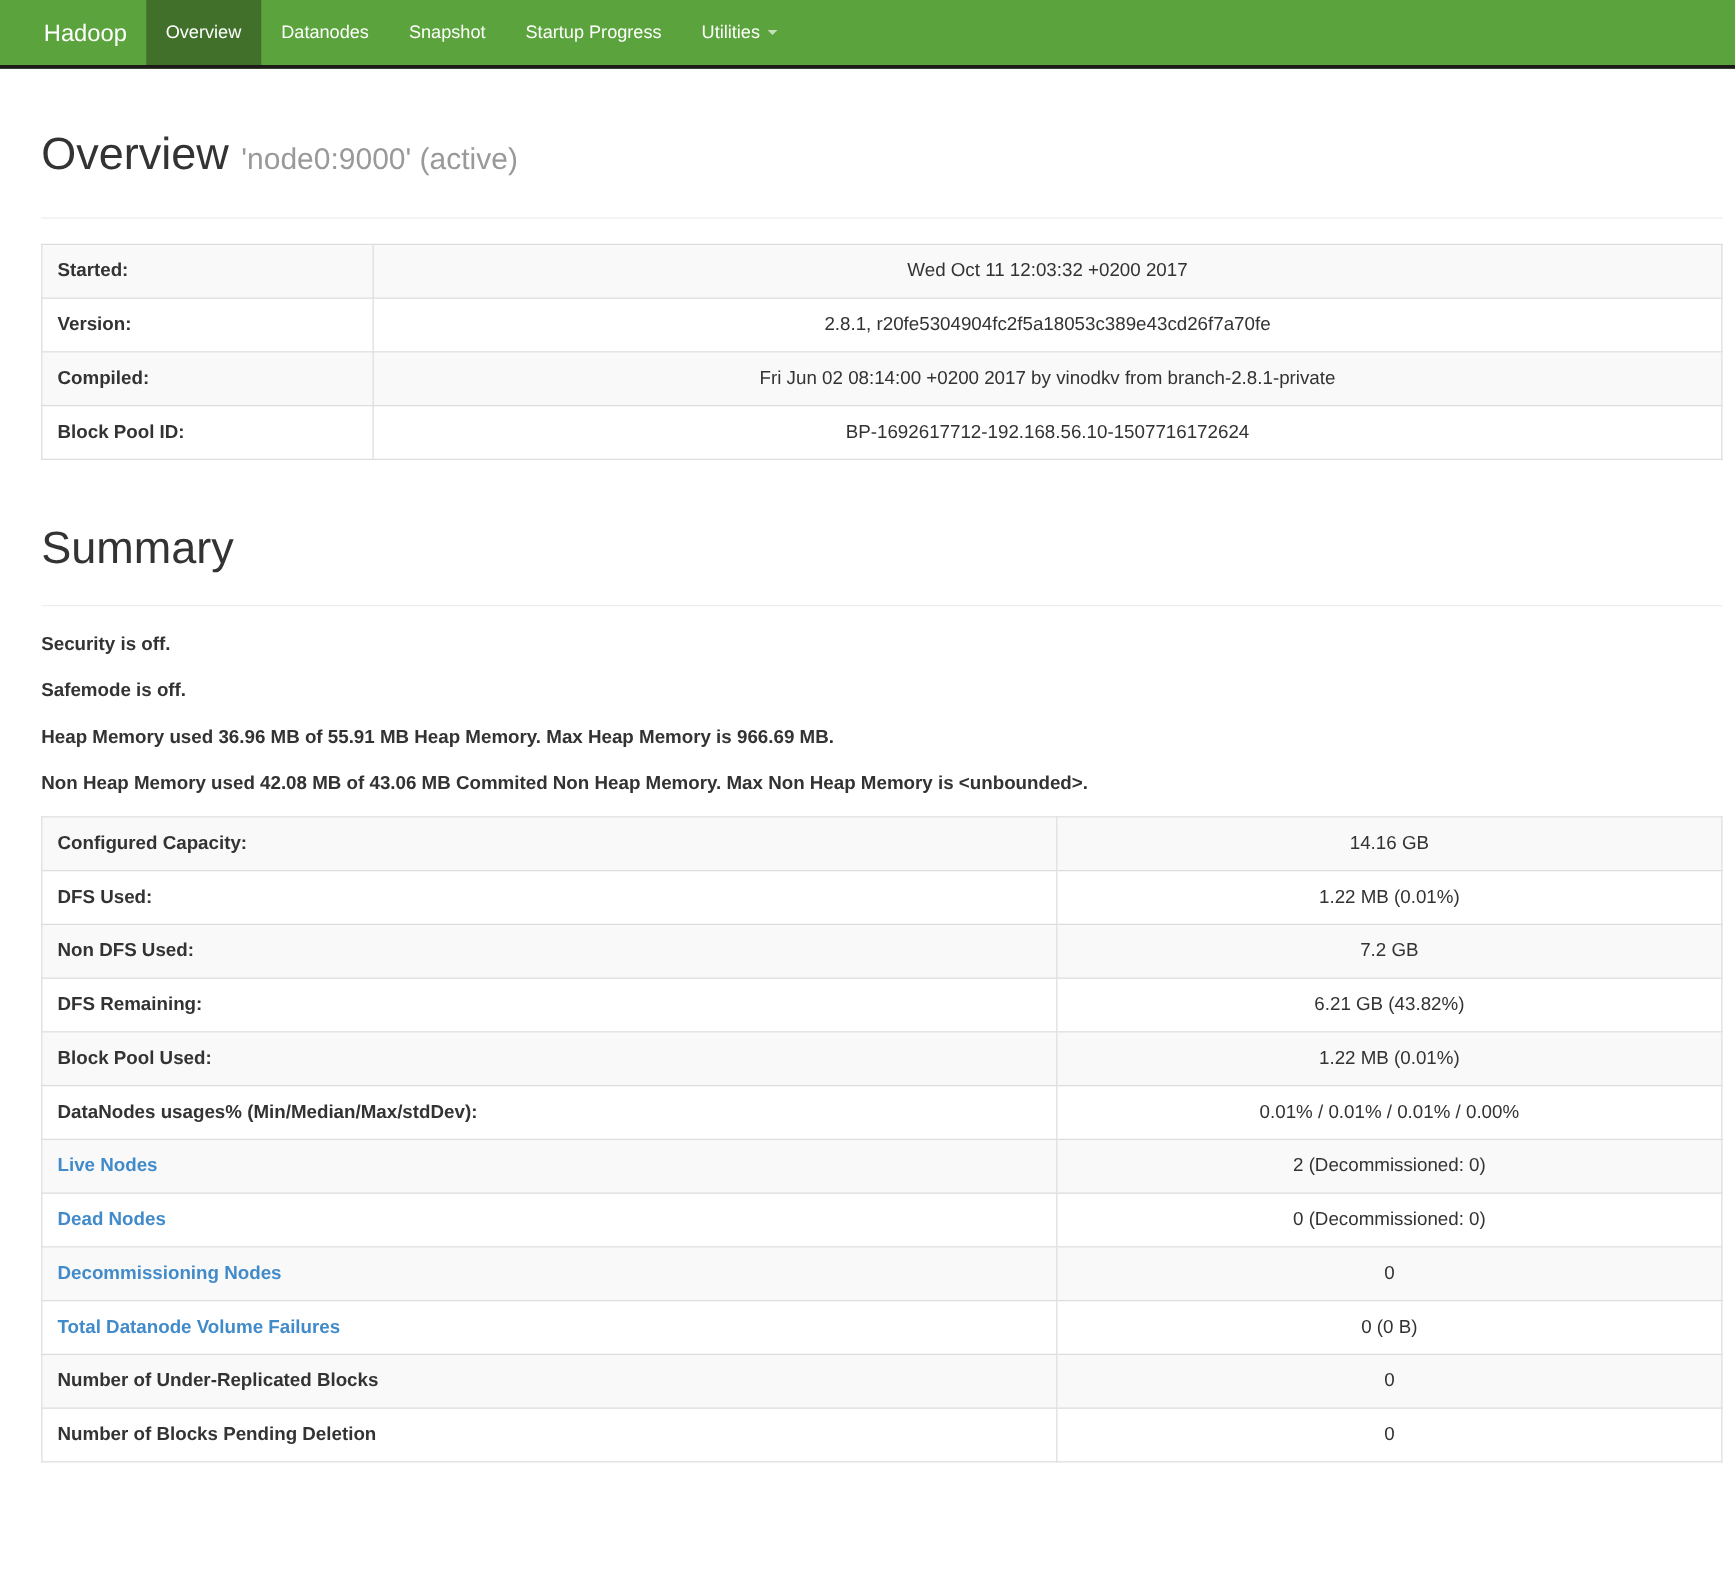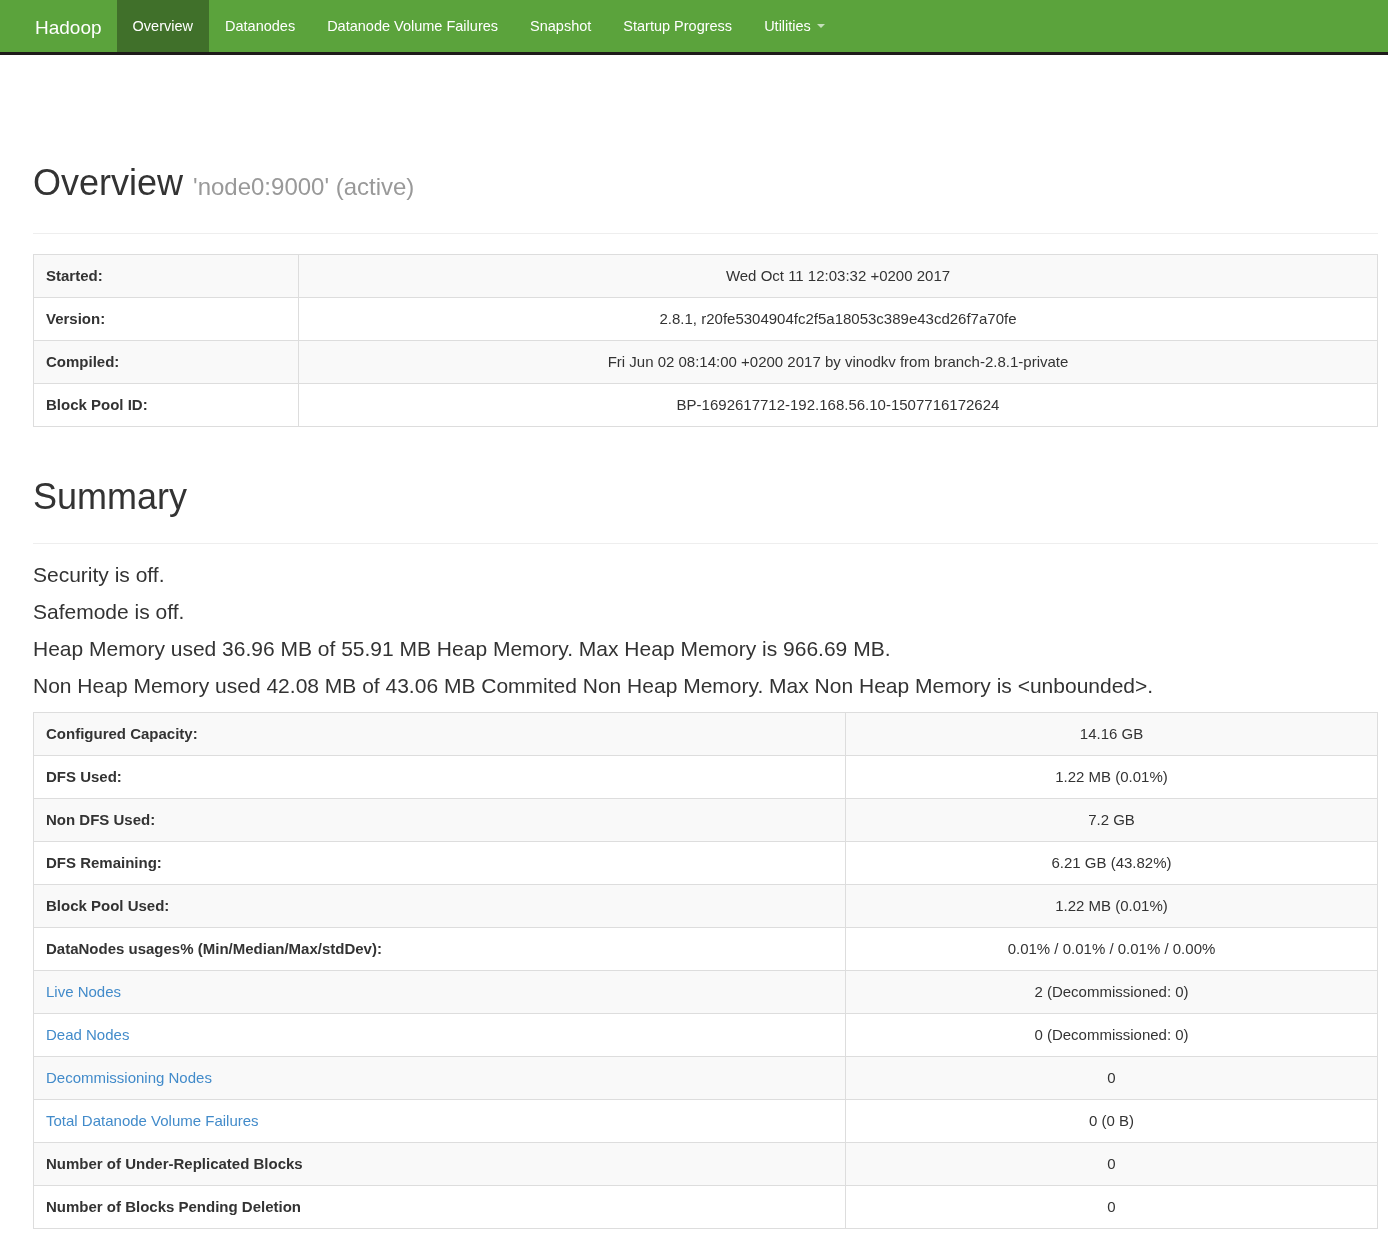--- a/index.html
+++ b/index.html
@@ -63,21 +63,21 @@
     border-top: 4px solid rgba(255,255,255,0.65);
   }
 
   
   .content {
     margin: 0 10px 0 33px;
   }
   .page-header {
     border-bottom: 1px solid var(--hr-color);
     padding-bottom: 10px;
-    margin: 104px 0 20px 0;
+    margin: 44px 0 20px 0;
   }
   .page-header.second { margin-top: 46px; }
   .page-header h1 {
     margin: 0 0 12px 0;
     font-size: 36px;
     font-weight: 500;
     line-height: 48px;
     color: #333;
   }
   .page-header h1 small {
@@ -100,46 +100,44 @@
     line-height: 20px;
   }
   table.info-table th { font-weight: bold; color: #333; margin-top: 12px; }
   table.info-table td { font-weight: normal; text-align: center; }
   table.info-table tbody tr:nth-child(odd) { background: var(--stripe-color); }
   table.overview-table th { width: 265px; }
   table.summary-table th { width: 812px; }
 
   .summary-notes { margin-top: 0; }
   .summary-notes p {
-    font-size: 21px;
+    font-size: 15px;
     line-height: 21px;
     margin: 0 0 16px 0;
+    font-weight: bold;
   }
 
   a.row-link {
     color: var(--link-color);
     text-decoration: none;
-    font-weight: normal;
+    font-weight: bold;
     cursor: pointer;
   }
 </style>
 </head>
 <body>
 
 <nav class="navbar">
   <div class="navbar-brand">Hadoop</div>
   <ul class="navbar-nav" id="navbar-menu">
       <li class="nav-item active">
         <span>Overview</span>
       </li>
       <li class="nav-item">
         <span>Datanodes</span>
-      </li>
-      <li class="nav-item">
-        <span>Datanode Volume Failures</span>
       </li>
       <li class="nav-item">
         <span>Snapshot</span>
       </li>
       <li class="nav-item">
         <span>Startup Progress</span>
       </li>
       <li class="nav-item">
         <span>Utilities</span>
         <span class="caret"></span>

